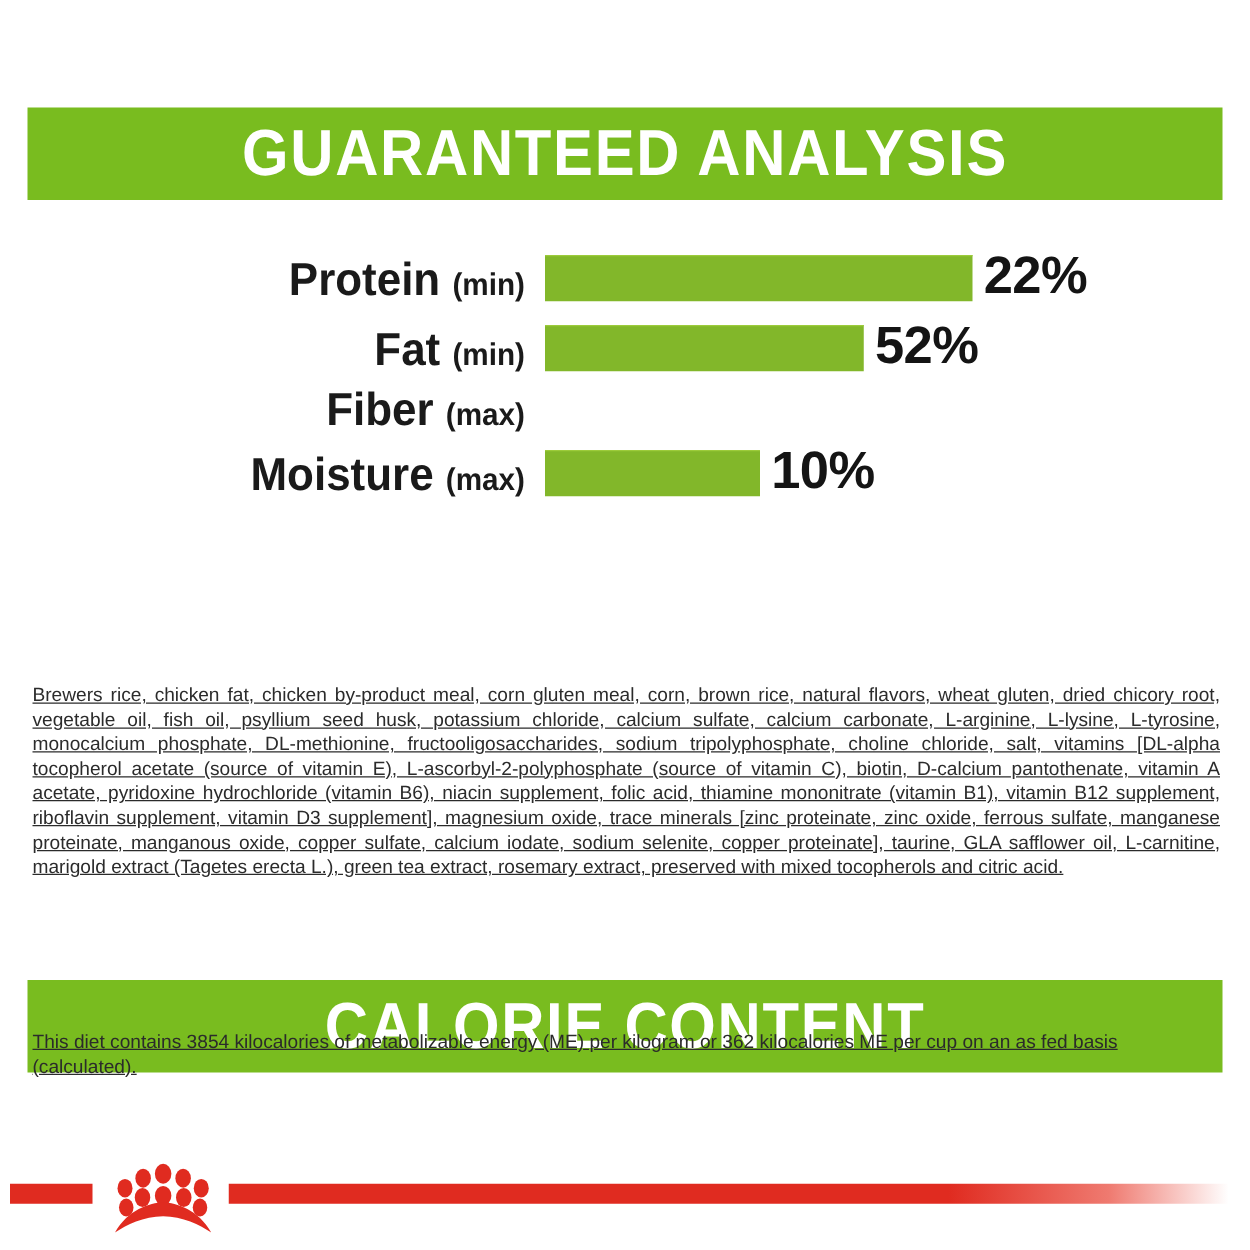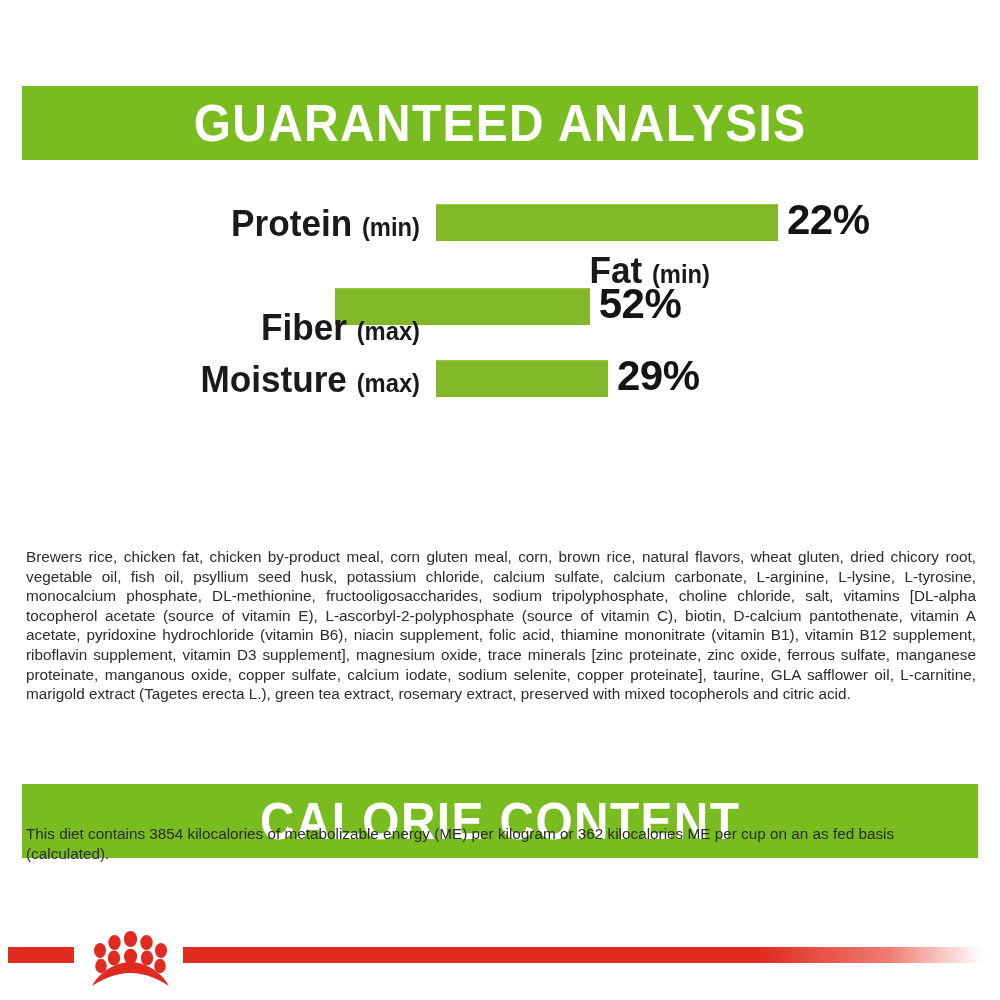--- a/index.html
+++ b/index.html
@@ -111,20 +111,21 @@
   .body-text {
     position: absolute;
     left: 26px;
     width: 950px;
     color: #2b2b2b;
     font-family: "Liberation Sans", sans-serif;
     font-size: 15.3px;
     line-height: 19.6px;
     text-align: justify;
     text-justify: inter-word;
+    text-decoration: underline;
   }
   #ingredients-text { top: 547px; }
   #calorie-text {
     top: 824px;
     text-align: left;
   }
 
   
   .brand-band {
     position: absolute;
@@ -176,21 +177,21 @@
       <div class="row-label">
         <span class="inline">Protein</span>
         <span class="qualifier">(min)</span>
       </div>
       <div class="bar-wrap">
         <div class="bar" style="width: 342px; background: rgb(130, 183, 42);"></div>
         <div class="bar-value">22%</div>
       </div>
     </div>
 
-    <div class="chart-row" style="top:56px;flex-direction:column;">
+    <div class="chart-row" style="top:56px;">
       <div class="row-label">
         <span class="inline">Fat</span>
         <span class="qualifier">(min)</span>
       </div>
       <div class="bar-wrap">
         <div class="bar" style="width: 255px; background: rgb(130, 183, 42);"></div>
         <div class="bar-value">52%</div>
       </div>
     </div>
 
@@ -201,21 +202,21 @@
       </div>
     </div>
 
     <div class="chart-row" style="top:156px;">
       <div class="row-label">
         <span class="inline">Moisture</span>
         <span class="qualifier">(max)</span>
       </div>
       <div class="bar-wrap">
         <div class="bar" style="width: 172px; background: rgb(130, 183, 42);"></div>
-        <div class="bar-value">29%</div>
+        <div class="bar-value">10%</div>
       </div>
     </div>
 
   </div>
 
 
   <div class="body-text" id="ingredients-text">Brewers rice, chicken fat, chicken by-product meal, corn gluten meal, corn, brown rice, natural flavors, wheat gluten, dried chicory root, vegetable oil, fish oil, psyllium seed husk, potassium chloride, calcium sulfate, calcium carbonate, L-arginine, L-lysine, L-tyrosine, monocalcium phosphate, DL-methionine, fructooligosaccharides, sodium tripolyphosphate, choline chloride, salt, vitamins [DL-alpha tocopherol acetate (source of vitamin E), L-ascorbyl-2-polyphosphate (source of vitamin C), biotin, D-calcium pantothenate, vitamin A acetate, pyridoxine hydrochloride (vitamin B6), niacin supplement, folic acid, thiamine mononitrate (vitamin B1), vitamin B12 supplement, riboflavin supplement, vitamin D3 supplement], magnesium oxide, trace minerals [zinc proteinate, zinc oxide, ferrous sulfate, manganese proteinate, manganous oxide, copper sulfate, calcium iodate, sodium selenite, copper proteinate], taurine, GLA safflower oil, L-carnitine, marigold extract (Tagetes erecta L.), green tea extract, rosemary extract, preserved with mixed tocopherols and citric acid.</div>
 
   <div class="banner" id="banner-calorie" style="background: rgb(121, 188, 31);">
     <div class="banner-title">CALORIE CONTENT</div>

